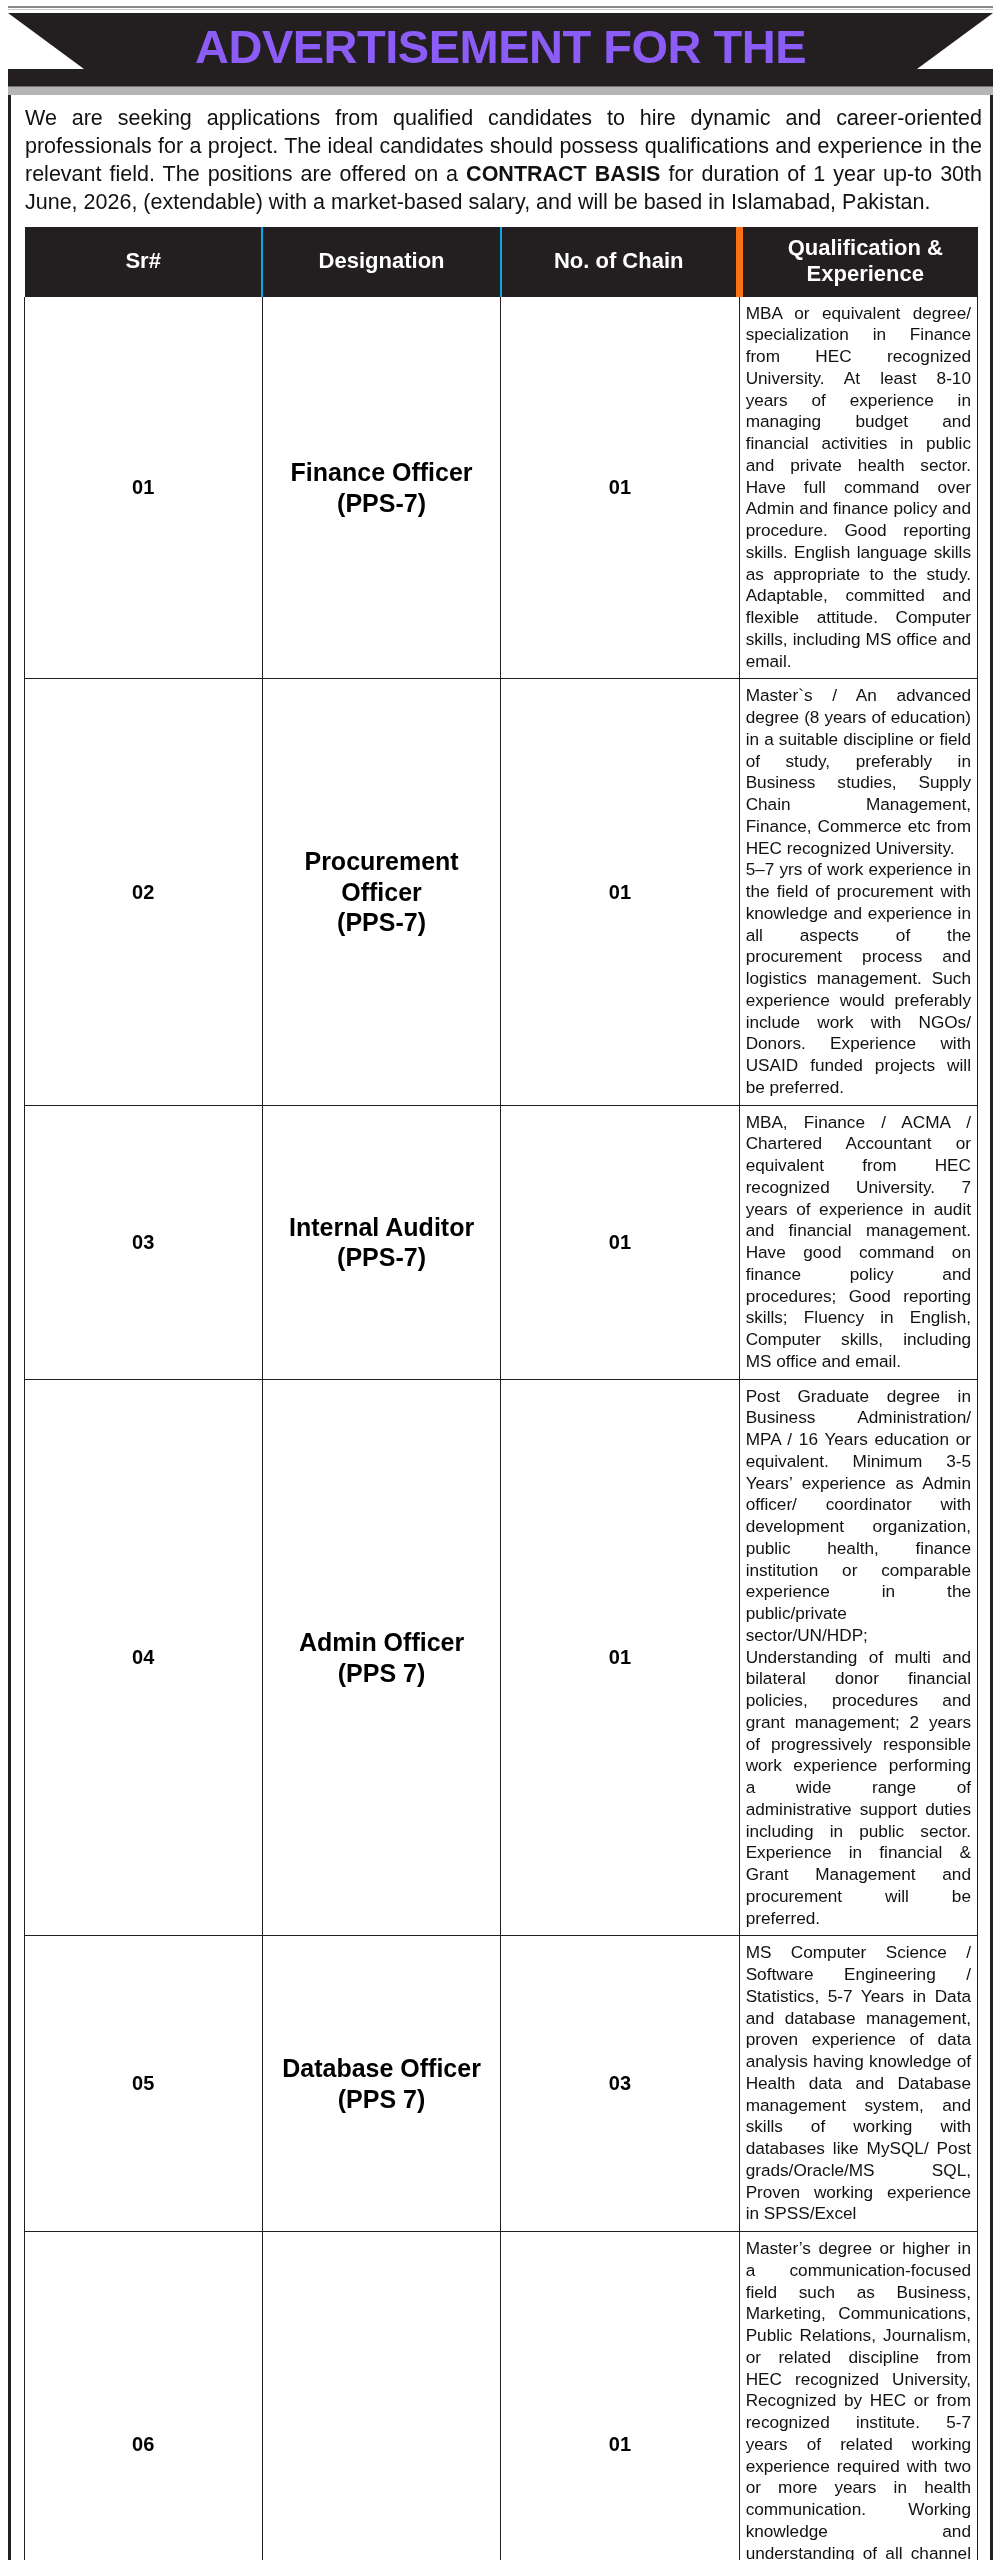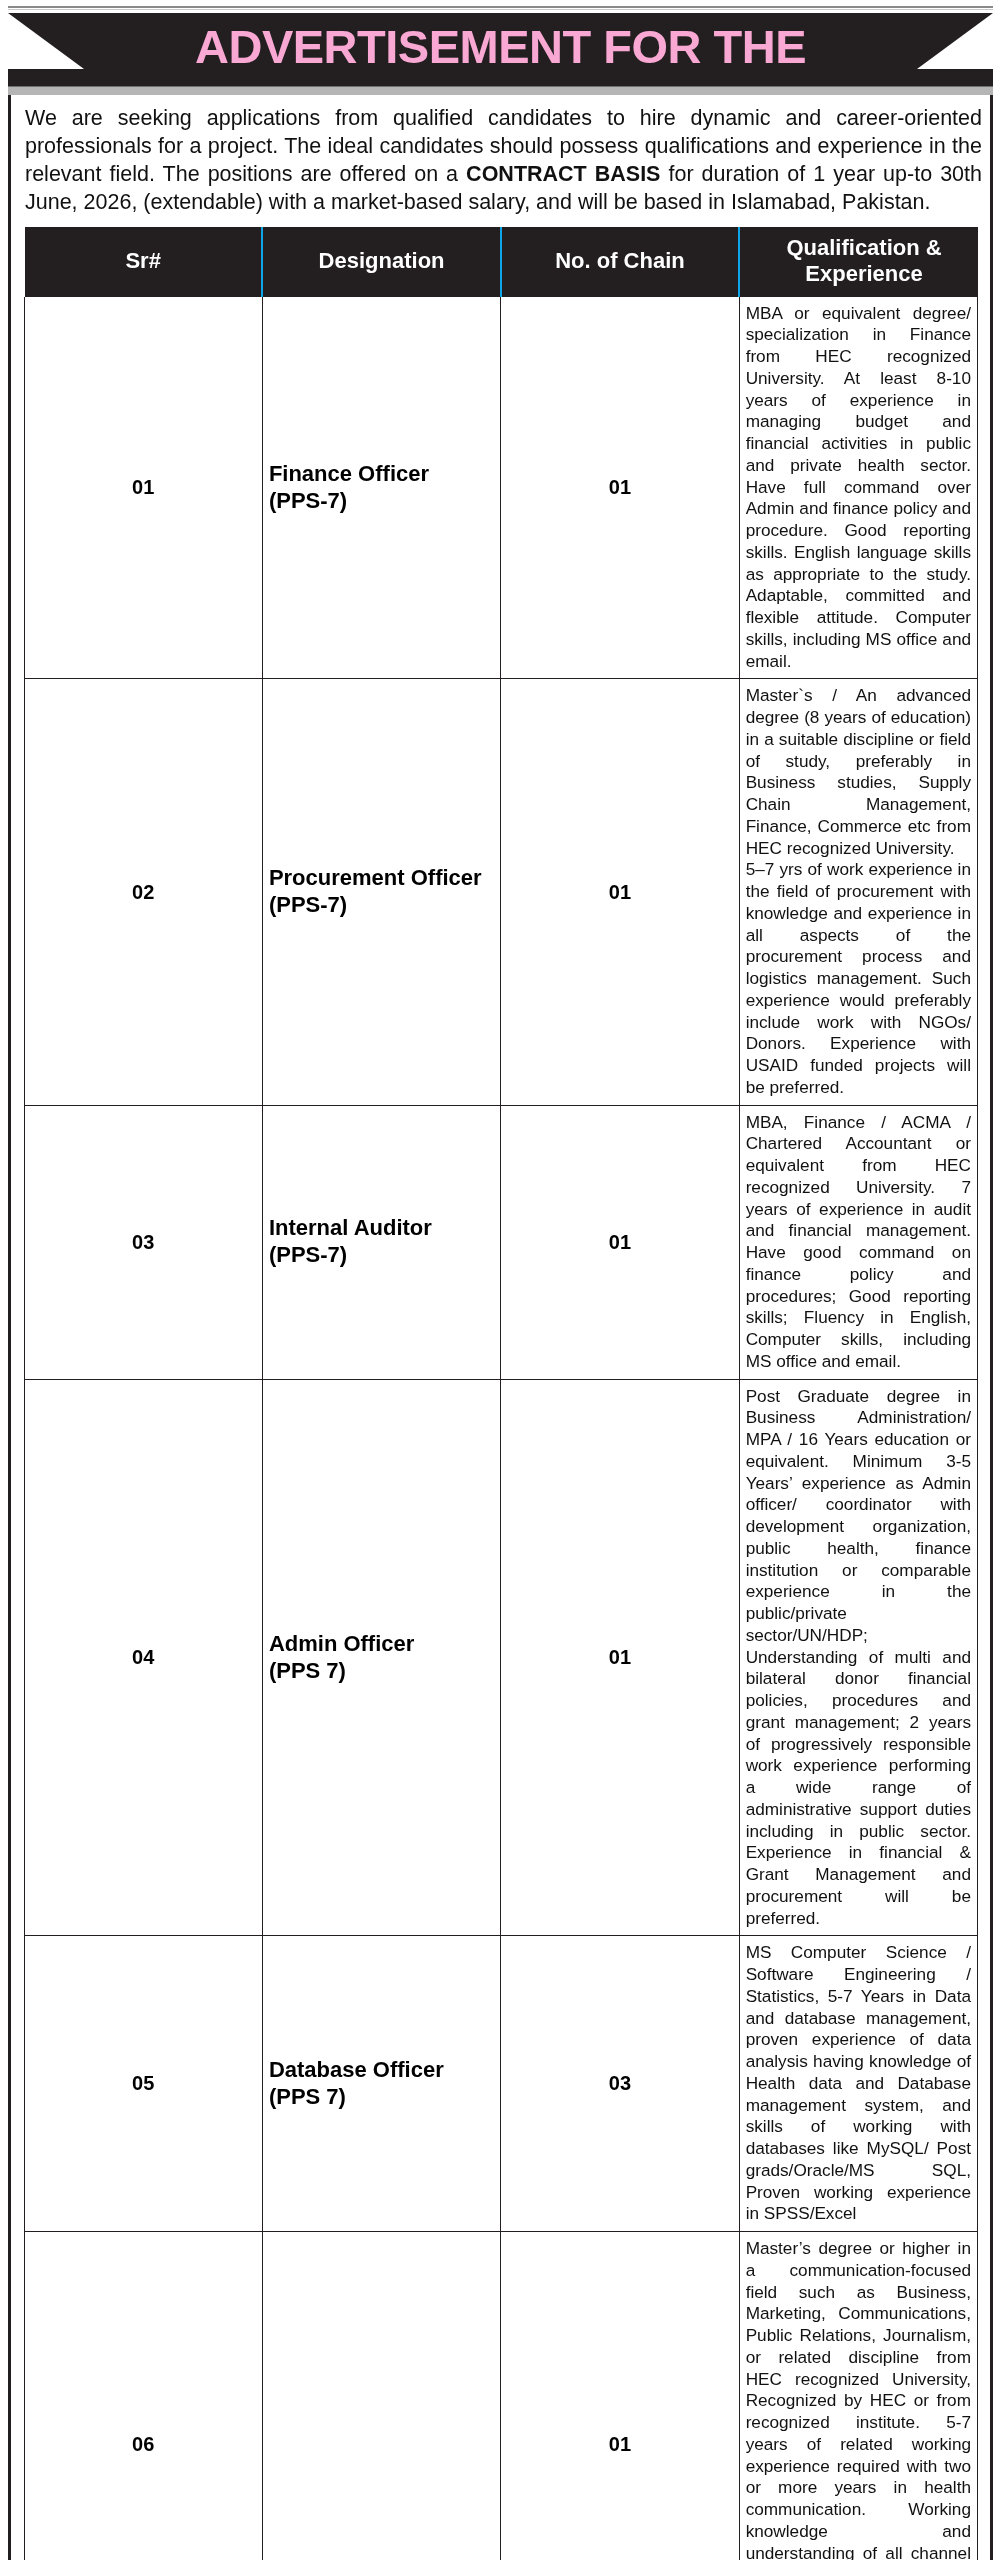--- a/index.html
+++ b/index.html
@@ -41,21 +41,21 @@
   }
   .banner .corner.right {
     right: 0;
     border-width: 0 0 56px 76px;
     border-color: transparent transparent #ffffff transparent;
     transform: scaleX(1);
   }
   .banner-line1 {
     position: relative;
     z-index: 2;
-    color: #f9a8d4;
+    color: #8b5cf6;
     text-align: center;
     font-weight: bold;
     font-size: 47px;
     letter-spacing: -0.5px;
     line-height: 1.04;
   }
   .banner-line2 {
     position: relative;
     z-index: 2;
     color: #ffffff;
@@ -95,40 +95,40 @@
   table.jobs th {
     background: #231f20;
     color: #ffffff;
     font-size: 22px;
     font-weight: bold;
     padding: 7px 4px 9px 4px;
     border: 1px solid #231f20;
     text-align: center;
     vertical-align: middle;
   }
-  table.jobs th.qual { border-left: 2px solid #f97316; padding-left: 15px; }
+  table.jobs th.qual { border-left: 7px solid #f97316; padding-left: 15px; }
   table.jobs th.sr,
   table.jobs th.desig,
   table.jobs th.posts { border-left: 2px solid #ffffff; border-right: 2px solid #0ea5e9; }
   table.jobs td {
     border: 1px solid #231f20;
     vertical-align: middle;
     padding: 6px 6px;
   }
   td.c-sr {
     width: 44px;
     text-align: center;
     font-weight: bold;
     font-size: 20px;
   }
   td.c-desig {
     width: 104px;
-    text-align: left;
-    font-weight: bold;
-    font-size: 22px;
+    text-align: center;
+    font-weight: bold;
+    font-size: 25px;
     line-height: 1.22;
   }
   td.c-posts {
     width: 122px;
     text-align: center;
     font-weight: bold;
     font-size: 20px;
   }
   td.c-qual {
     text-align: justify;

